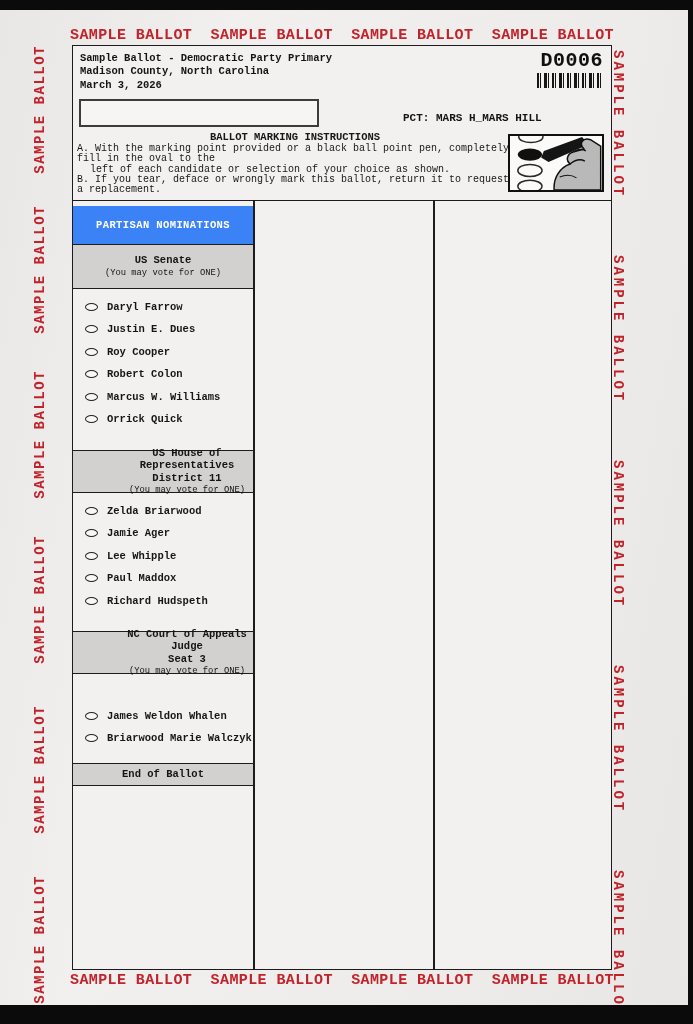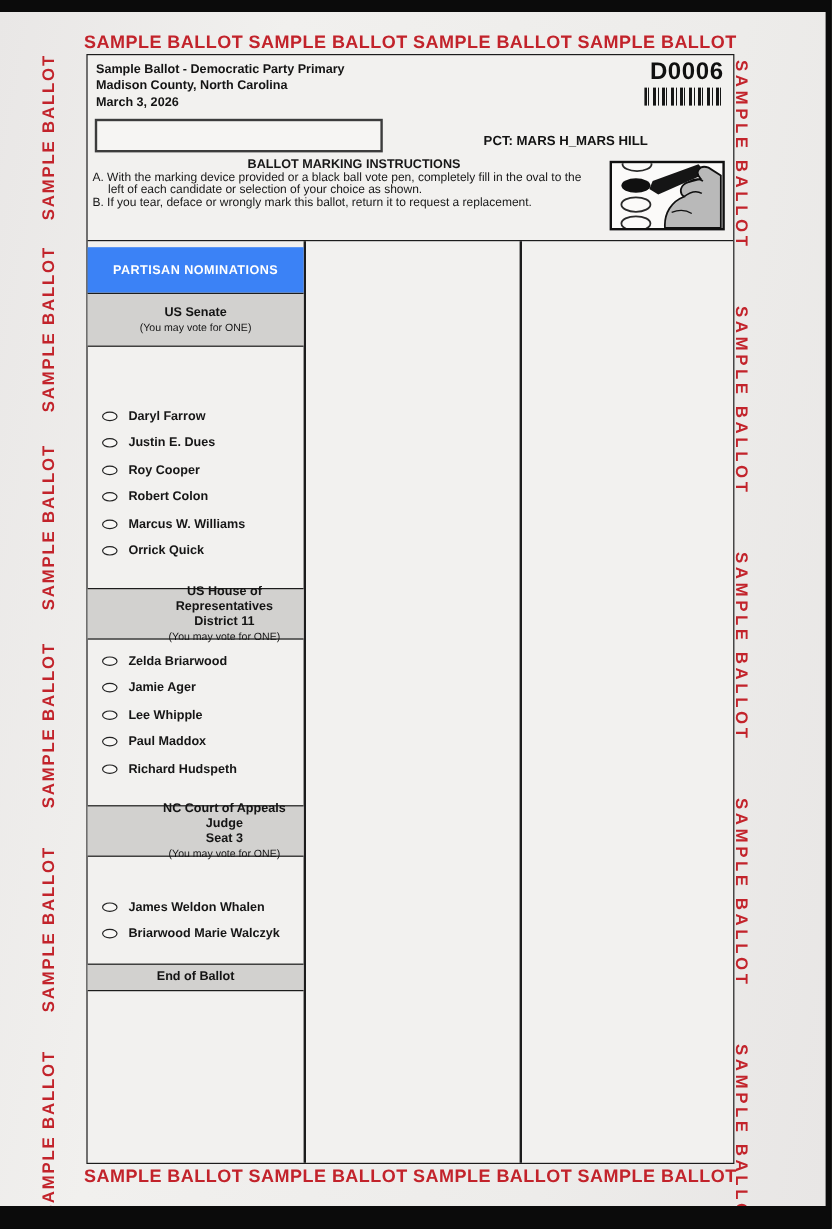--- a/index.html
+++ b/index.html
@@ -6,20 +6,21 @@
   html,body { background:#000; }
   .page {
     position:relative; width:693px; height:1024px; overflow:hidden;
     background:#0b0b0b;
     font-family:"Liberation Sans", sans-serif;
   }
   .paper {
     position:absolute; left:0; top:10px; width:688px; height:995px;
     background:linear-gradient(100deg,#e9e7e6,#f1f0ee 28%,#edecea 72%,#e8e6e5);
     overflow:hidden;
+    font-family:Liberation Mono, monospace;
   }
   
   .sb { color:#c2232b; font-weight:bold; white-space:nowrap; }
   .sb-row { position:absolute; left:70px; width:544px; display:flex; justify-content:space-between;
             font-size:15px; letter-spacing:.4px; }
   .sb-row.top { top:17px; }
   .sb-row.bottom { top:962px; }
   .sb-v { position:absolute; font-size:14px; letter-spacing:1.5px; }
   .sb-v.left  { left:32px;  writing-mode:vertical-rl; transform:rotate(180deg); }
   .sb-v.right { left:610px; writing-mode:vertical-rl; letter-spacing:3px; }
@@ -56,21 +57,21 @@
   .chead .ct { font-size:10.5px; font-weight:bold; line-height:1.15; }
   .chead .cn { font-size:8.8px; margin-top:1px; }
   .h45{height:45px;} .h43{height:43px;padding-left:48px;}
   .cands { padding-top:7px; }
   .cand { height:22.5px; display:flex; align-items:center; padding-left:12px; }
   .oval { width:13px; height:8px; border:1.4px solid #222; border-radius:50%;
     background:#f8f7f5; flex:0 0 auto; margin-right:9px; }
   .cname { font-size:10.5px; font-weight:bold; color:#161616; white-space:nowrap; }
   .end-bar { height:23px; background:#d2d1cf; border-top:1.5px solid #1c1c1c; border-bottom:1.5px solid #1c1c1c;
     display:flex; align-items:center; justify-content:center; font-size:10.5px; font-weight:bold; color:#141414; }
-  .sen-c { height:161px;margin-top:40px; } .hou-c { height:138px; } .cou-c { height:65px;margin-top:24px; }
+  .sen-c { height:161px; } .hou-c { height:138px; } .cou-c { height:65px;margin-top:24px; }
 </style>
 </head>
 <body>
 
 <div class="page">
   <div class="paper">
 
     <div class="sb-row top">
       <span class="sb">SAMPLE BALLOT</span>
       <span class="sb">SAMPLE BALLOT</span>
@@ -102,21 +103,21 @@
           <div>Sample Ballot - Democratic Party Primary</div>
           <div>Madison County, North Carolina</div>
           <div>March 3, 2026</div>
         </div>
         <div class="code">D0006</div>
         <div class="barcode"></div>
         <div class="writein-box"></div>
         <div class="pct">PCT: MARS H_MARS HILL</div>
         <div class="instr">
           <div class="t">BALLOT MARKING INSTRUCTIONS</div>
-          <div class="a1">A. With the marking device provided or a black ball vote pen, completely fill in the oval to the</div>
+          <div class="a1">A. With the marking point provided or a black ball point pen, completely fill in the oval to the</div>
           <div class="a2">left of each candidate or selection of your choice as shown.</div>
           <div class="b">B. If you tear, deface or wrongly mark this ballot, return it to request a replacement.</div>
         </div>
         <div class="illus">
           <svg viewBox="0 0 96 58">
             <ellipse cx="21" cy="1" rx="13" ry="6" fill="none" stroke="#2a2a2a" stroke-width="1.6"></ellipse>
             <ellipse cx="20" cy="20" rx="13" ry="6.5" fill="#101010"></ellipse>
             <ellipse cx="20" cy="37" rx="13" ry="6.5" fill="none" stroke="#2a2a2a" stroke-width="1.6"></ellipse>
             <ellipse cx="20" cy="54" rx="13" ry="6.5" fill="none" stroke="#2a2a2a" stroke-width="1.6"></ellipse>
             <polygon points="32,23 35,16 76,1 83,9 40,28" fill="#151515"></polygon>

